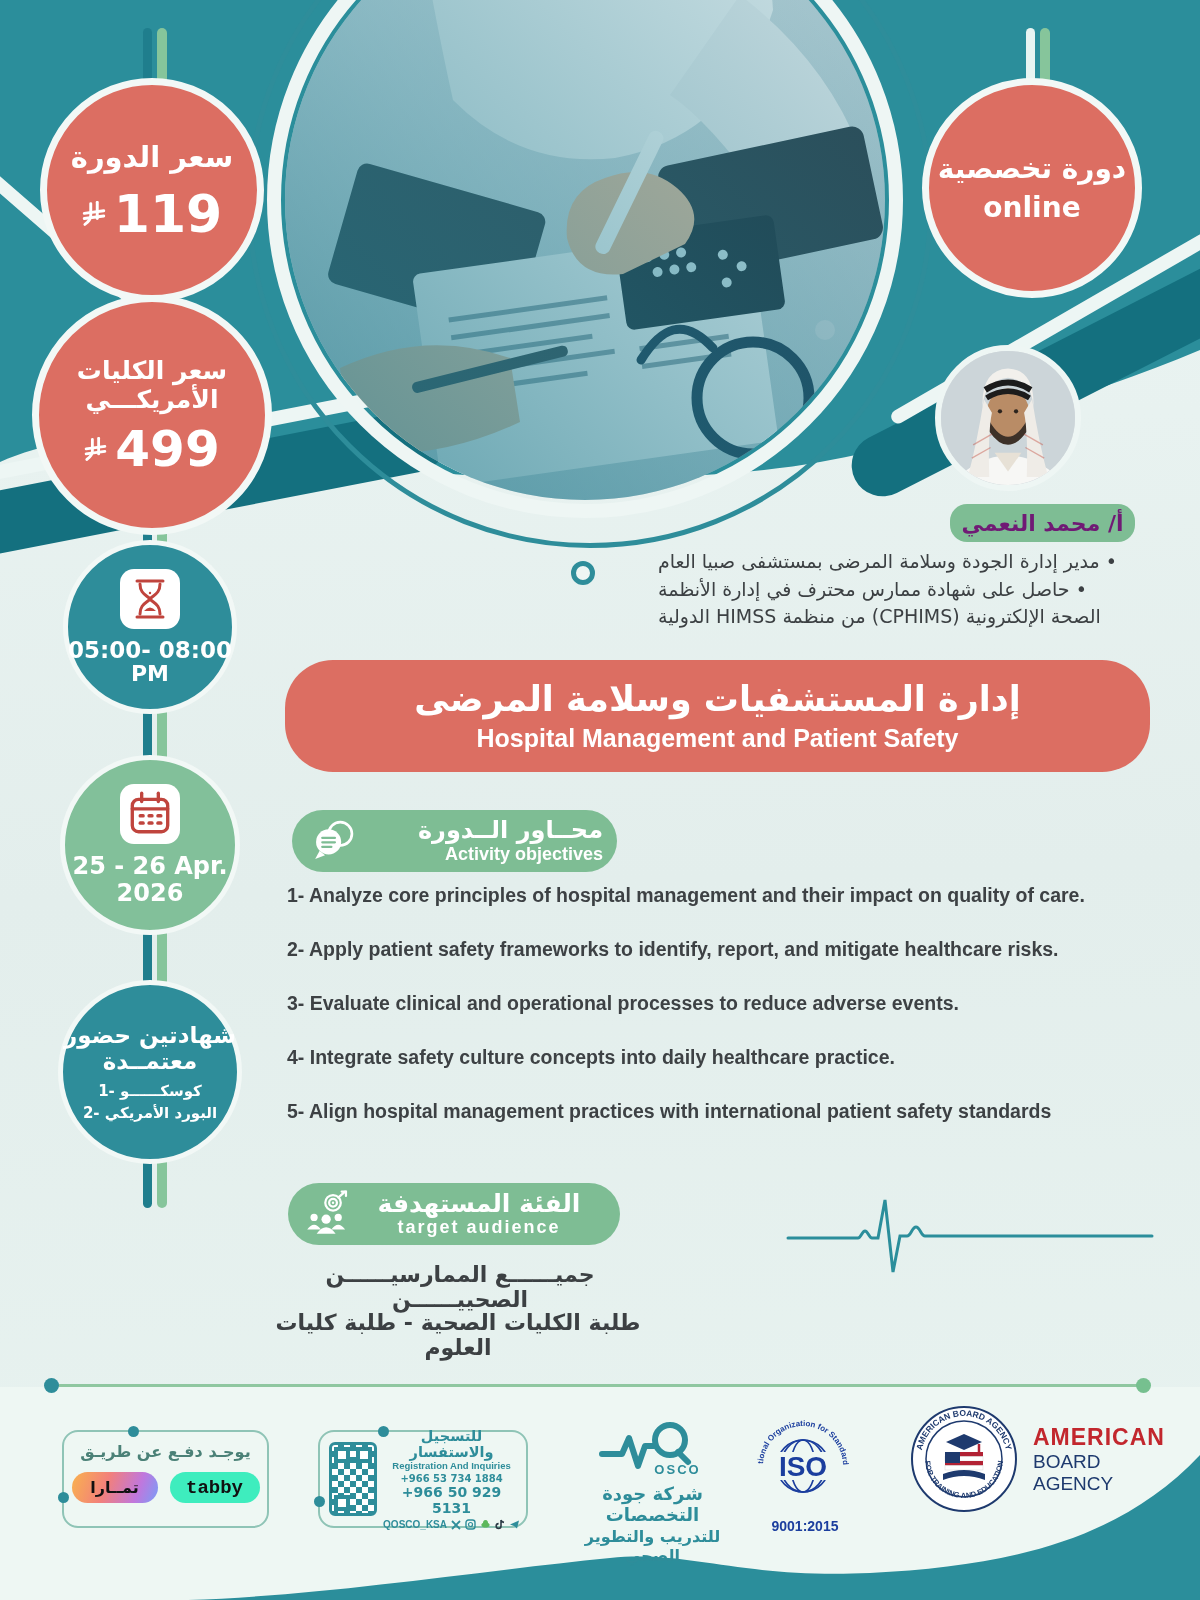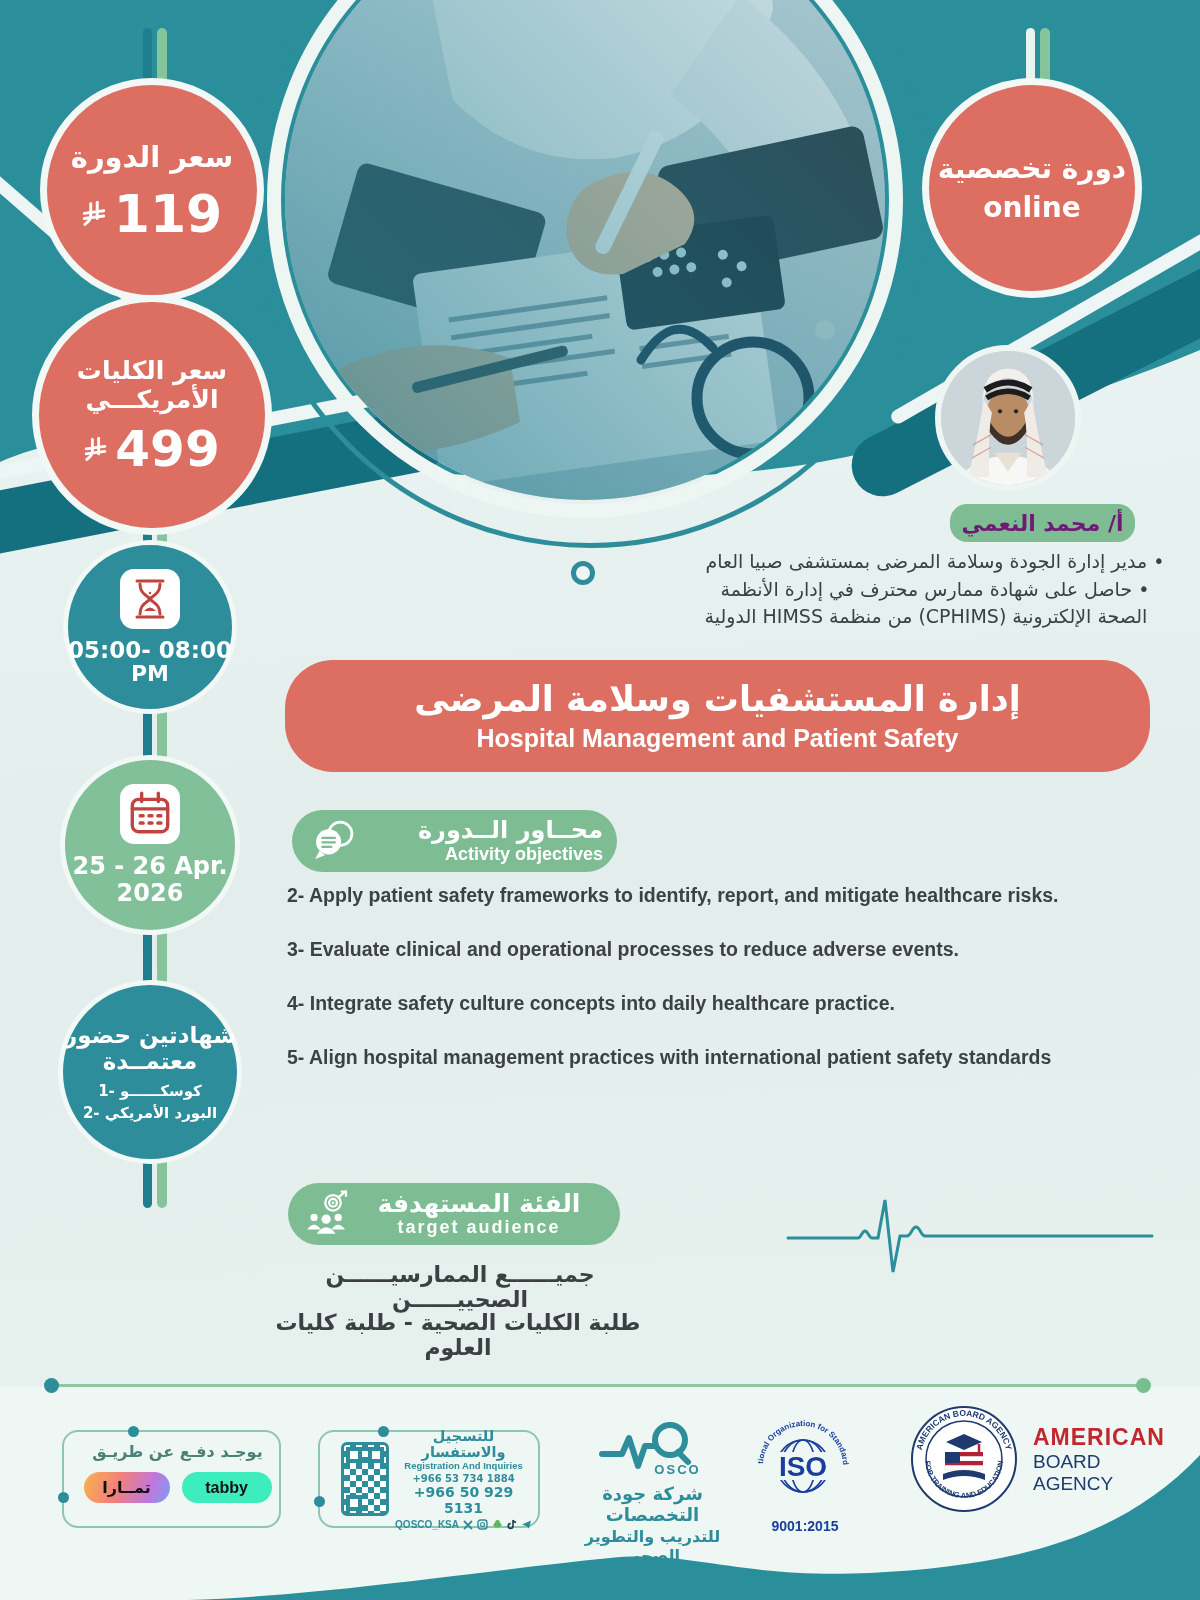--- a/index.html
+++ b/index.html
@@ -10,21 +10,21 @@
   .circle{border-radius:50%;display:flex;flex-direction:column;align-items:center;justify-content:center;text-align:center;color:#fff;}
   .coral{background:#dc6e62;border:7px solid #f2f8f6;}
   .tealc{background:#2e8d9a;border:5px solid #f2f8f6;}
   .greenc{background:#82c09a;border:5px solid #f2f8f6;}
   .vline{border-radius:6px;}
   .wing{background:#14707f;border-radius:40px;}
   .wstripe{background:#edf6f4;border-radius:8px;}
   .ar{direction:rtl;}
   .pill-green{background:#7ebd94;border-radius:34px;display:flex;align-items:center;color:#fff;}
   .obj-item{font-family:"Liberation Sans",sans-serif;font-weight:700;color:#3d4144;font-size:19.5px;}
-  .box-outline{border:2px solid #8fc4b6;border-radius:16px;padding-left:12px;}
+  .box-outline{border:2px solid #8fc4b6;border-radius:16px;}
   .dot{border-radius:50%;background:#2e8d9a;}
   svg{display:block;}
 </style>
 </head>
 <body>
 
 <svg class="abs" style="left:0;top:0;" width="1200" height="660" viewBox="0 0 1200 660">
   <path fill="#2b8e9b" d="M0,0 H1200 V350 C1080,400 950,438 820,462 C700,484 470,484 350,462 C220,438 100,418 0,462 Z"></path>
 </svg>
 
@@ -197,21 +197,21 @@
     </g>
     <path d="M33,29 Q50,18 67,29" fill="none" stroke="#1c1c1c" stroke-width="4.5"></path>
     <path d="M34,35 Q50,25 66,35" fill="none" stroke="#1c1c1c" stroke-width="4"></path>
   </svg>
 </div>
 
 <div class="abs ar" style="left:950px;top:504px;width:185px;height:38px;background:#7ebd94;border-radius:17px;display:flex;align-items:center;justify-content:center;">
   <span style="color:#701a75;font-weight:bold;font-size:22px;">أ/ محمد النعمي</span>
 </div>
 
-<div class="abs ar" style="left:700px;top:548px;width:470px;text-align:center;color:#3c4043;font-size:19px;font-weight:500;line-height:1.45;">
+<div class="abs ar" style="left:658px;top:548px;width:470px;text-align:left;color:#3c4043;font-size:19px;font-weight:500;line-height:1.45;">
   <div><span style="color:#3c4043;">•&nbsp;</span><span>مدير إدارة الجودة وسلامة المرضى بمستشفى صبيا العام</span></div>
   <div><span style="color:#3c4043;">•&nbsp;</span><span>حاصل على شهادة ممارس محترف في إدارة الأنظمة</span></div>
   <div style="padding-right:18px;">الصحة الإلكترونية (CPHIMS) من منظمة HIMSS الدولية</div>
 </div>
 
 <div class="abs" style="left:285px;top:660px;width:865px;height:112px;background:#dc6e62;border-radius:48px;display:flex;flex-direction:column;align-items:center;justify-content:center;color:#fff;">
   <div class="ar" style="font-size:35px;font-weight:bold;line-height:1.15;">إدارة المستشفيات وسلامة المرضى</div>
   <div style="font-family:'Liberation Sans',sans-serif;font-size:25px;font-weight:bold;margin-top:4px;">Hospital Management and Patient Safety</div>
 </div>
 
@@ -228,20 +228,21 @@
       </g>
     </svg>
   </span>
   <div style="flex:1;text-align:right;padding-right:14px;">
     <div class="ar" style="font-size:24px;font-weight:bold;line-height:1.1;">محــاور الــدورة</div>
     <div style="font-family:'Liberation Sans',sans-serif;font-size:18px;font-weight:bold;">Activity objectives</div>
   </div>
 </div>
 
 <div class="abs" style="left:287px;top:884px;width:840px;">
+  <div class="obj-item" style="margin-bottom:31px;">1- Analyze core principles of hospital management and their impact on quality of care.</div>
   <div class="obj-item" style="margin-bottom:31px;">2- Apply patient safety frameworks to identify, report, and mitigate healthcare risks.</div>
   <div class="obj-item" style="margin-bottom:31px;">3- Evaluate clinical and operational processes to reduce adverse events.</div>
   <div class="obj-item" style="margin-bottom:31px;">4- Integrate safety culture concepts into daily healthcare practice.</div>
   <div class="obj-item">5- Align hospital management practices with international patient safety standards</div>
 </div>
 
 <div class="abs pill-green" style="left:288px;top:1183px;width:332px;height:62px;">
   <span style="margin-left:14px;">
     <svg viewBox="0 0 58 54" width="50" height="48" fill="none" stroke="#fff" stroke-width="2.6" stroke-linecap="round">
       <circle cx="36" cy="14" r="9"></circle>
@@ -283,21 +284,21 @@
 
 <div class="abs box-outline" style="left:62px;top:1430px;width:203px;height:94px;">
   <div class="abs dot" style="left:64px;top:-6px;width:11px;height:11px;"></div>
   <div class="abs dot" style="left:-6px;top:60px;width:11px;height:11px;"></div>
   <div class="ar" style="text-align:center;margin-top:10px;font-size:16px;font-weight:bold;color:#4b8177;">يوجـد دفـع عن طريـق</div>
   <div style="display:flex;justify-content:center;gap:12px;margin-top:11px;">
     <div class="ar" style="width:86px;height:31px;border-radius:16px;background:linear-gradient(110deg,#f9b24e 0%,#f2807b 40%,#c077dd 75%,#7a9df7 100%);display:flex;align-items:center;justify-content:center;">
       <span style="color:#111;font-weight:bold;font-size:16px;">تمــارا</span>
     </div>
     <div style="width:90px;height:31px;border-radius:16px;background:#3eedbe;display:flex;align-items:center;justify-content:center;">
-      <span style="color:#111;font-weight:bold;font-size:16px;font-family:Liberation Sans, sans-serif;">tabby</span>
+      <span style="color:#111;font-weight:bold;font-size:19px;font-family:Liberation Mono, monospace;">tabby</span>
     </div>
   </div>
 </div>
 
 <div class="abs box-outline" style="left:318px;top:1430px;width:206px;height:94px;">
   <div class="abs dot" style="left:58px;top:-6px;width:11px;height:11px;"></div>
   <div class="abs dot" style="left:-6px;top:64px;width:11px;height:11px;"></div>
   <div style="display:flex;height:100%;align-items:center;">
     <div style="width:68px;height:68px;margin-left:9px;border:3px solid #2e8d9a;border-radius:6px;position:relative;
          background:repeating-conic-gradient(#2e8d9a 0% 25%, #ffffff 0% 50%) 0 0 / 12px 12px;">

